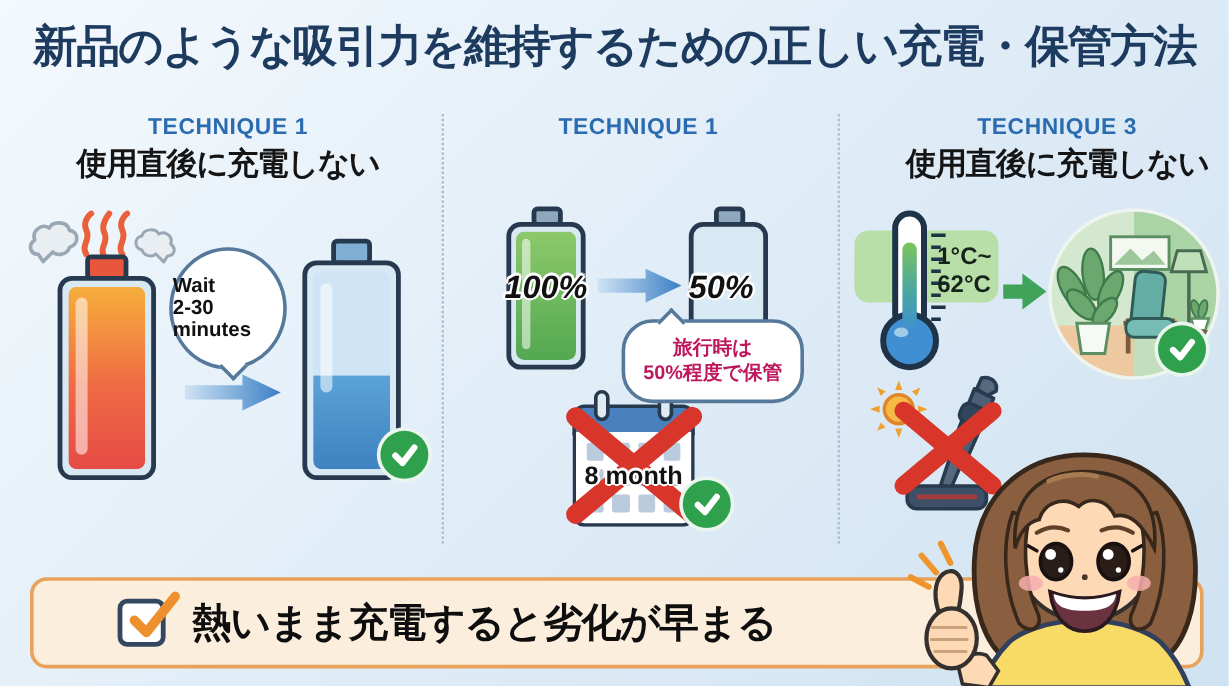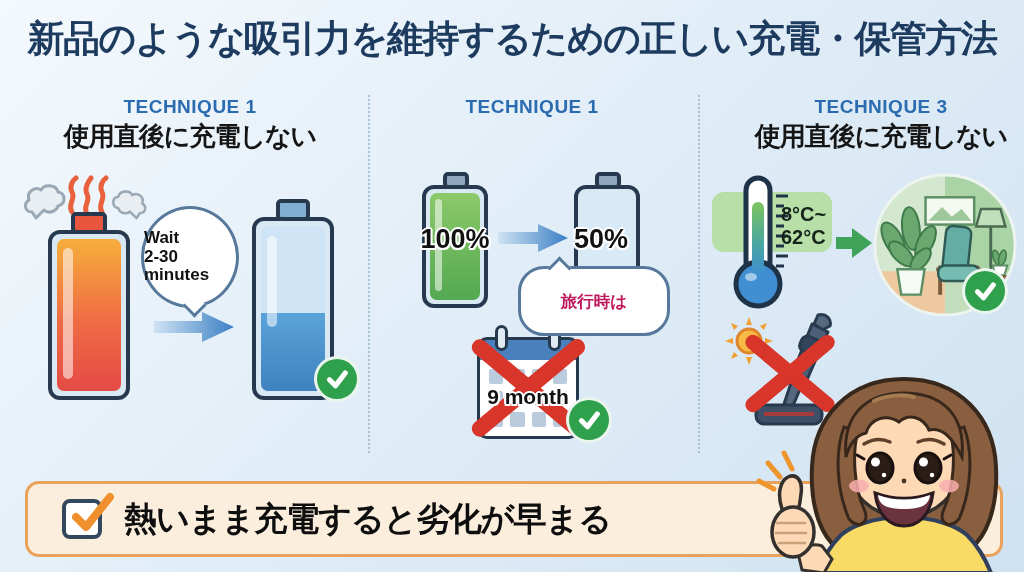--- a/index.html
+++ b/index.html
@@ -29,21 +29,21 @@
     background:rgba(255,255,255,.55);border-radius:8px;}
 
   .hot-body{position:absolute;inset:0;background:linear-gradient(180deg,#f6ae3c 0%,#ef6a44 55%,#e54b45 100%);}
   .cool-body{position:absolute;inset:0;background:#cfe4f4;}
   .cool-fill{position:absolute;left:0;right:0;bottom:0;height:47%;
     background:linear-gradient(180deg,#5aa3d8,#3e82c0);}
   .green-body{position:absolute;inset:0;background:linear-gradient(180deg,#8cc96a,#53a851);}
   .half-body{position:absolute;inset:0;background:#d9eaf7;}
   .half-fill{position:absolute;left:0;right:0;bottom:0;height:26%;background:#4e9bd3;}
 
-  .pct{position:absolute;text-align:center;font-size:27px;font-weight:900;color:#111;}
+  .pct{position:absolute;text-align:center;font-size:27px;font-weight:900;color:#111;font-style:italic;}
   .outline-w{text-shadow:2px 0 0 #fff,-2px 0 0 #fff,0 2px 0 #fff,0 -2px 0 #fff,
     1.5px 1.5px 0 #fff,-1.5px 1.5px 0 #fff,1.5px -1.5px 0 #fff,-1.5px -1.5px 0 #fff;}
 
   
   .bubble1{position:absolute;left:141px;top:206px;width:92px;height:96px;background:#fff;
     border:3px solid #56799b;border-radius:50%;display:flex;flex-direction:column;
     align-items:flex-start;justify-content:center;z-index:2;}
   .bubble1 span{display:block;font-size:17px;font-weight:800;color:#111;line-height:1.1;}
   .bubble1::after{content:"";position:absolute;left:42px;bottom:-9px;width:14px;height:14px;
     background:#fff;border-right:3px solid #56799b;border-bottom:3px solid #56799b;
@@ -82,21 +82,21 @@
 
   
   .temp-badge{position:absolute;left:712px;top:192px;width:120px;height:60px;
     background:#b7dfa7;border-radius:12px;}
   .temp-text{position:absolute;left:781px;top:203px;width:54px;z-index:2;}
   .temp-text span{display:block;font-size:20px;font-weight:900;color:#15231a;line-height:1.15;}
 
   
   .banner{position:absolute;left:25px;top:481px;width:978px;height:76px;background:#fbeedd;
     border:3px solid #e9a25b;border-radius:14px;box-sizing:border-box;z-index:2;
-    display:flex;align-items:center;}
+    display:flex;align-items:center;padding-left:36px;}
   .checkbox{position:relative;width:40px;height:40px;margin-left:34px;background:#fff;
     border:4px solid #33475e;border-radius:8px;box-sizing:border-box;flex:none;}
   .checkbox svg{position:absolute;left:2px;top:-10px;overflow:visible;}
   .banner-text{margin-left:22px;font-size:33px;font-weight:900;color:#0e0e0e;letter-spacing:-1px;}
 
   .art{position:absolute;} svg{display:block;}
   .z1{z-index:1;} .z4{z-index:4;}
 </style>
 </head>
 <body>
@@ -200,20 +200,21 @@
   <div class="battery" style="left:574px;top:185px;width:66px;height:123px;padding:4px">
     <div class="fillwrap">
         <div class="half-body"></div>
         <div class="half-fill"></div>
       </div>
   </div>
   <div class="pct outline-w" style="left:556px;top:224px;width:90px">50%</div>
 
   <div class="bubble2">
     <span>旅行時は</span>
+    <span>50%程度で保管</span>
   </div>
 
   <div class="calendar">
     <div class="cal-ring" style="left:18px"></div>
     <div class="cal-ring" style="right:18px"></div>
     <div class="cal-top"></div>
     <div class="cal-body">
       <b></b>
         <b></b>
         <b></b>
@@ -225,21 +226,21 @@
         <b></b>
         <b></b>
         <b></b>
         <b></b>
     </div>
   </div>
   <div class="cross" style="left:462px;top:330px;width:132px;height:116px">
       <i class="b1"></i>
       <i class="b2"></i>
     </div>
-  <div class="cal-label outline-w">9 month</div>
+  <div class="cal-label outline-w">8 month</div>
 
   <div class="check" style="left:566px;top:397px">
     <svg width="30" height="30" viewBox="0 0 40 40">
         <path d="M10,21 L18,29 L31,12" fill="none" stroke="#fff" stroke-width="7" stroke-linecap="round" stroke-linejoin="round"></path>
       </svg>
   </div>
 
   <div class="temp-badge"></div>
   <div class="art z1" style="left:720px;top:174px">
     <svg width="76" height="136" viewBox="0 0 76 136">
@@ -260,21 +261,21 @@
         <line x1="56" y1="42" x2="68" y2="42"></line>
           <line x1="56" y1="52" x2="64" y2="52"></line>
         <line x1="56" y1="62" x2="68" y2="62"></line>
           <line x1="56" y1="72" x2="64" y2="72"></line>
         <line x1="56" y1="82" x2="68" y2="82"></line>
           <line x1="56" y1="92" x2="64" y2="92"></line>
       </g>
     </svg>
   </div>
   <div class="temp-text">
-    <span>8°C~</span>
+    <span>1°C~</span>
     <span>62°C</span>
   </div>
 
   <div class="art" style="left:834px;top:226px">
     <svg width="40" height="34" viewBox="0 0 40 34">
         <path d="M2,11 H18 V2 L38,17 L18,32 V23 H2 Z" fill="#3fa35a"></path>
       </svg>
   </div>
 
   <div class="art" style="left:872px;top:172px">

